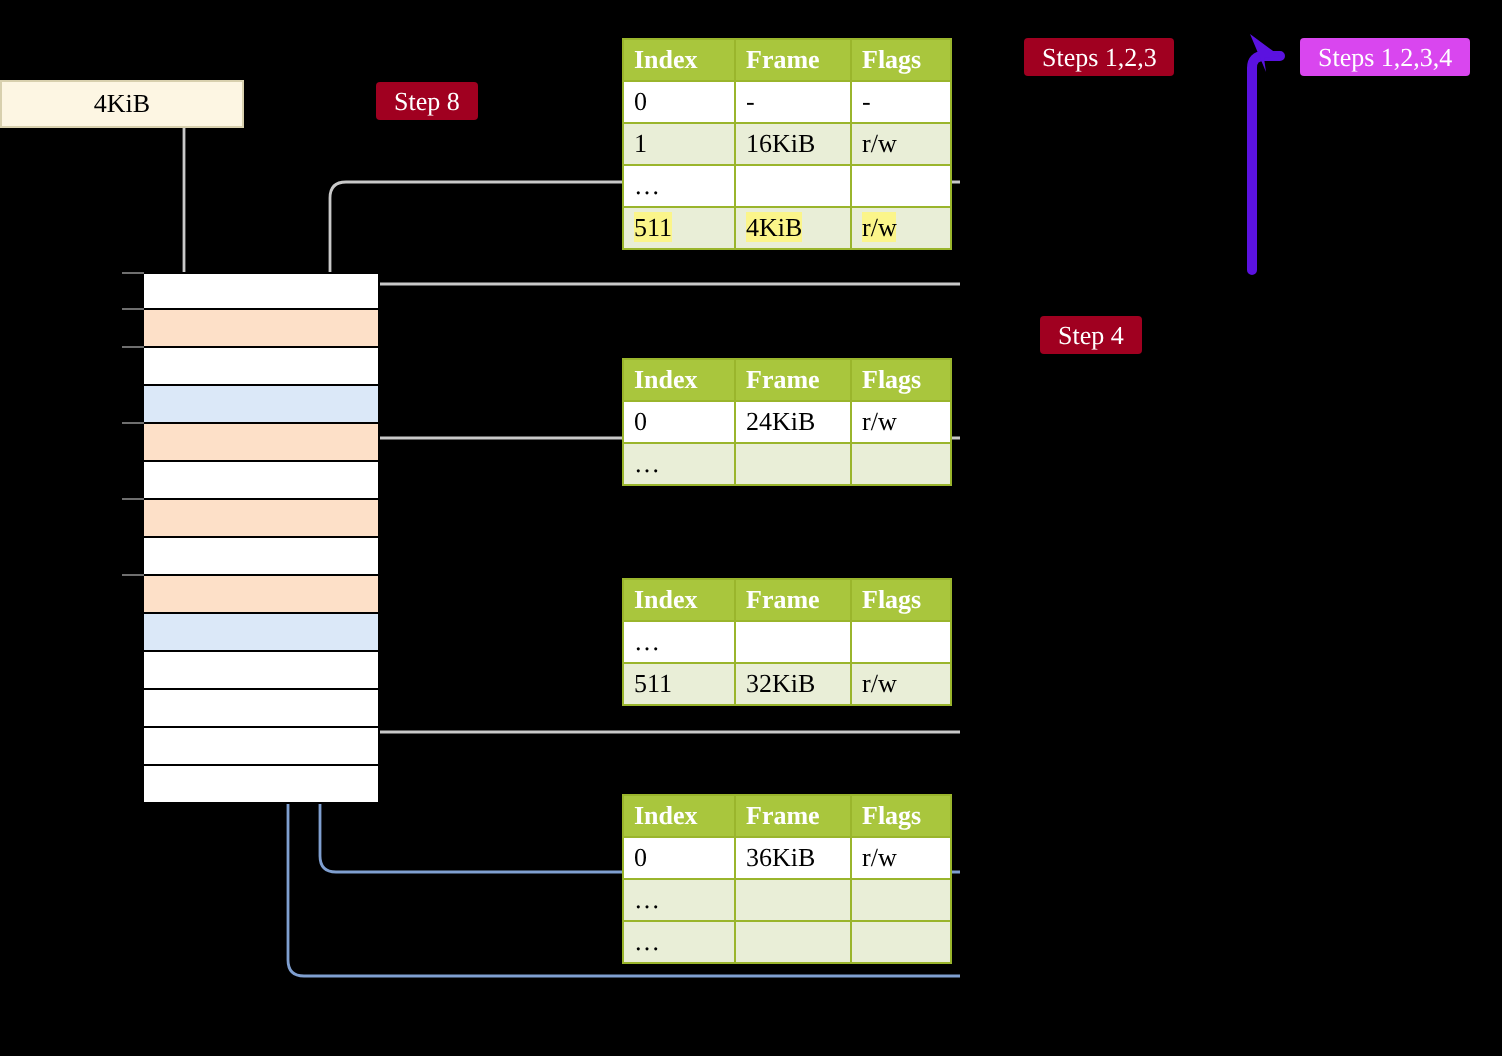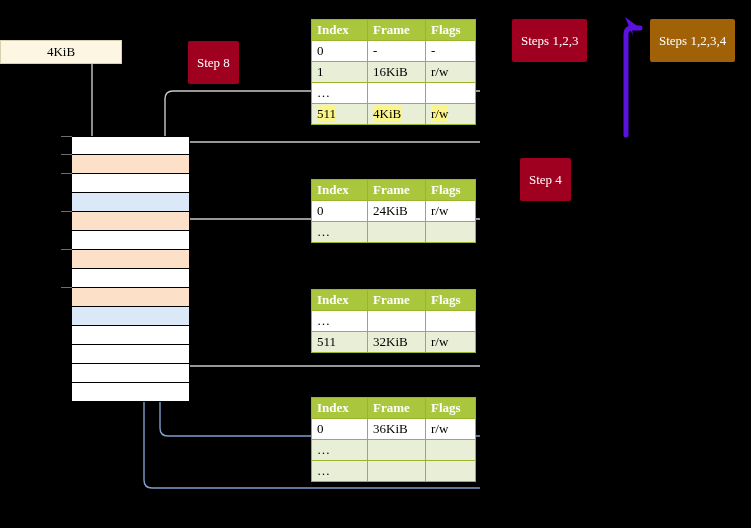--- a/index.html
+++ b/index.html
@@ -9,24 +9,24 @@
   svg.layer{pointer-events:none;}
 
   
   .kib-box{position:absolute;left:0;top:40px;width:120px;height:22px;
            background:#fdf6e3;border:1px solid #d8d0ae;
            display:flex;align-items:center;justify-content:center;
            font-size:13px;color:#000;}
 
   
   .badge{position:absolute;height:19px;display:flex;align-items:center;
-         justify-content:center;padding:12px 9px;font-size:13px;color:#ffffff;
+         justify-content:center;padding:0 9px;font-size:13px;color:#ffffff;
          border-radius:2px;white-space:nowrap;}
   .badge.red{background:#a00020;}
-  .badge.violet{background:#a16207;font-family:Liberation Serif, serif;}
+  .badge.violet{background:#d946ef;font-family:Liberation Serif, serif;}
   #badge-step0{left:188px;top:41px;}
   #badge-step4{left:520px;top:158px;text-align:center;}
   #badge-steps123{left:512px;top:19px;}
   #badge-steps1234{left:650px;top:19px;}
 
   
   .memcol{position:absolute;left:71px;top:136px;width:119px;}
   .memrow{height:19px;border:1px solid #000;border-top:none;
           box-sizing:border-box;background:#ffffff;}
   .memrow:first-child{border-top:1px solid #000;}

